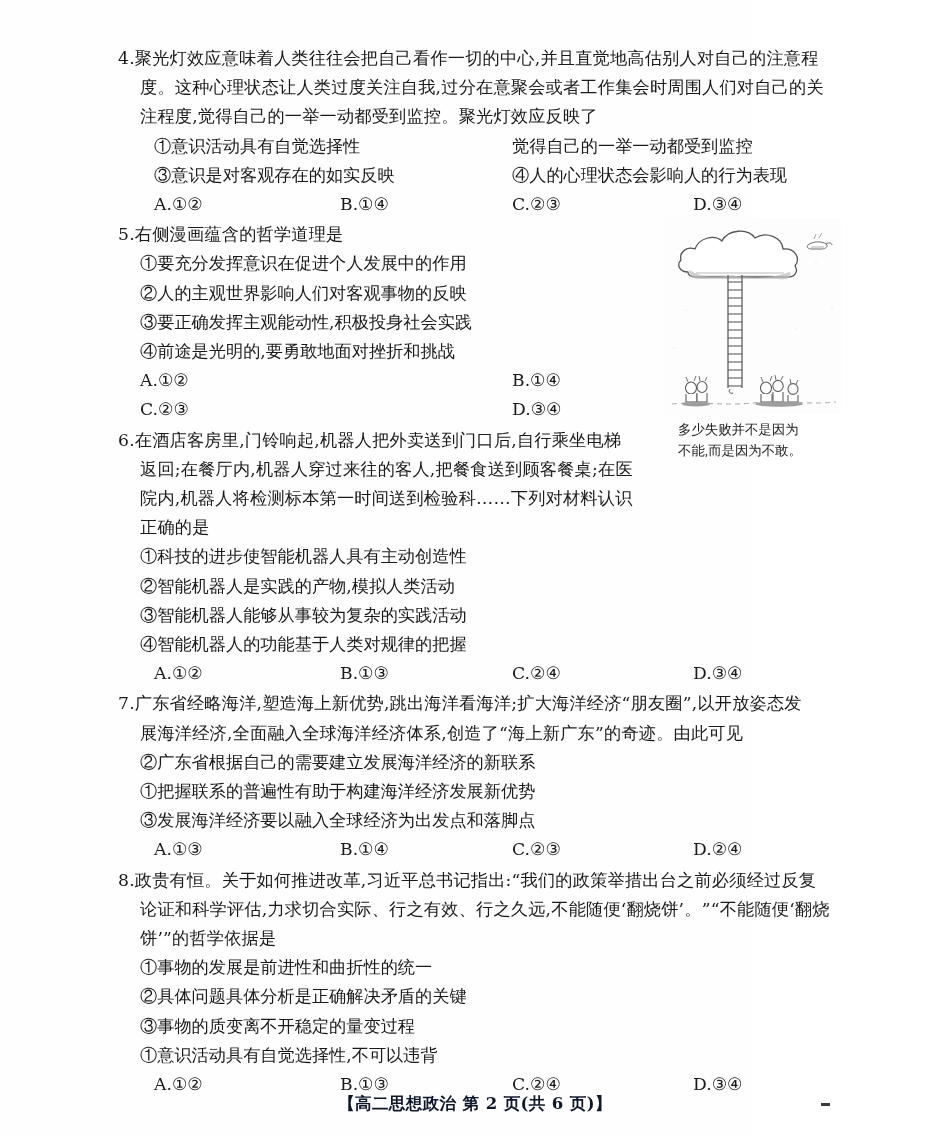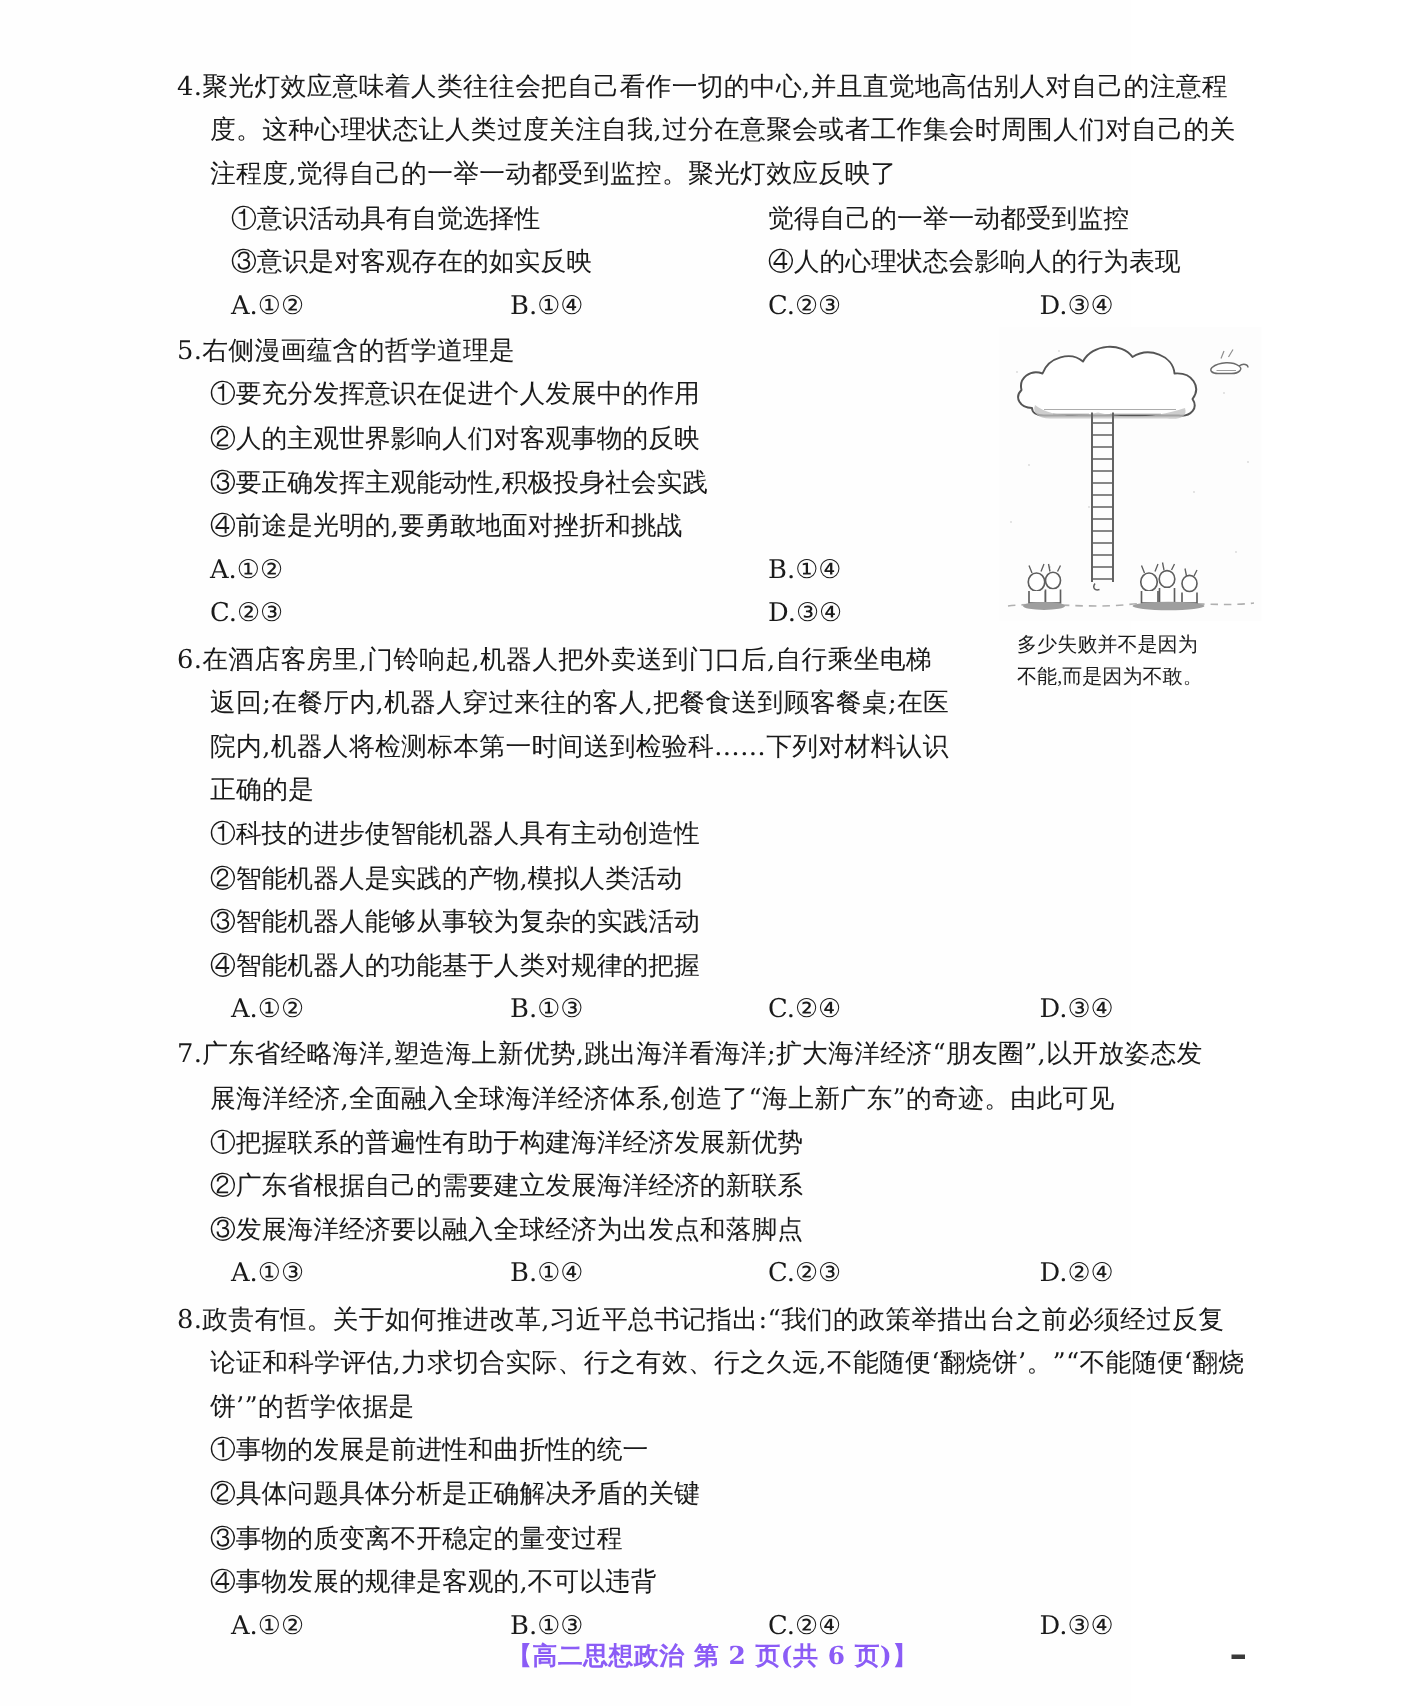--- a/index.html
+++ b/index.html
@@ -114,21 +114,21 @@
   
   .footer {
     position: absolute;
     left: 0;
     top: 1093px;
     width: 950px;
     text-align: center;
     font-size: 16.5px;
     font-weight: bold;
     letter-spacing: 0.4px;
-    color: #8b5cf6;
+    color: #0f172a;
   }
   .edge-mark {
     position: absolute;
     left: 821px;
     top: 1103px;
     width: 9px;
     height: 3px;
     background: #3a3a3a;
   }
 </style>
@@ -195,41 +195,41 @@
         <span class="opt-c">C.②④</span>
         <span class="opt-d">D.③④</span>
       </div>
     </div>
 
     <div class="q">
       <div class="q-line q-head">
         <span class="q-num">7.</span><span>广东省经略海洋,塑造海上新优势,跳出海洋看海洋;扩大海洋经济“朋友圈”,以开放姿态发</span>
       </div>
       <div class="q-line q-cont">展海洋经济,全面融入全球海洋经济体系,创造了“海上新广东”的奇迹。由此可见</div>
+      <div class="q-item">②广东省根据自己的需要建立发展海洋经济的新联系</div>
       <div class="q-item">①把握联系的普遍性有助于构建海洋经济发展新优势</div>
-      <div class="q-item">②广东省根据自己的需要建立发展海洋经济的新联系</div>
       <div class="q-item">③发展海洋经济要以融入全球经济为出发点和落脚点</div>
       <div class="opts">
         <span class="opt-a">A.①③</span>
         <span class="opt-b">B.①④</span>
         <span class="opt-c">C.②③</span>
         <span class="opt-d">D.②④</span>
       </div>
     </div>
 
     <div class="q">
       <div class="q-line q-head">
         <span class="q-num">8.</span><span>政贵有恒。关于如何推进改革,习近平总书记指出:“我们的政策举措出台之前必须经过反复</span>
       </div>
       <div class="q-line q-cont">论证和科学评估,力求切合实际、行之有效、行之久远,不能随便‘翻烧饼’。”“不能随便‘翻烧</div>
       <div class="q-line q-cont">饼’”的哲学依据是</div>
       <div class="q-item">①事物的发展是前进性和曲折性的统一</div>
       <div class="q-item">②具体问题具体分析是正确解决矛盾的关键</div>
       <div class="q-item">③事物的质变离不开稳定的量变过程</div>
-      <div class="q-item">④事物发展的规律是客观的,不可以违背</div>
+      <div class="q-item">①意识活动具有自觉选择性,不可以违背</div>
       <div class="opts">
         <span class="opt-a">A.①②</span>
         <span class="opt-b">B.①③</span>
         <span class="opt-c">C.②④</span>
         <span class="opt-d">D.③④</span>
       </div>
     </div>
 
     <div class="cartoon-wrap">
       <div class="cartoon">

